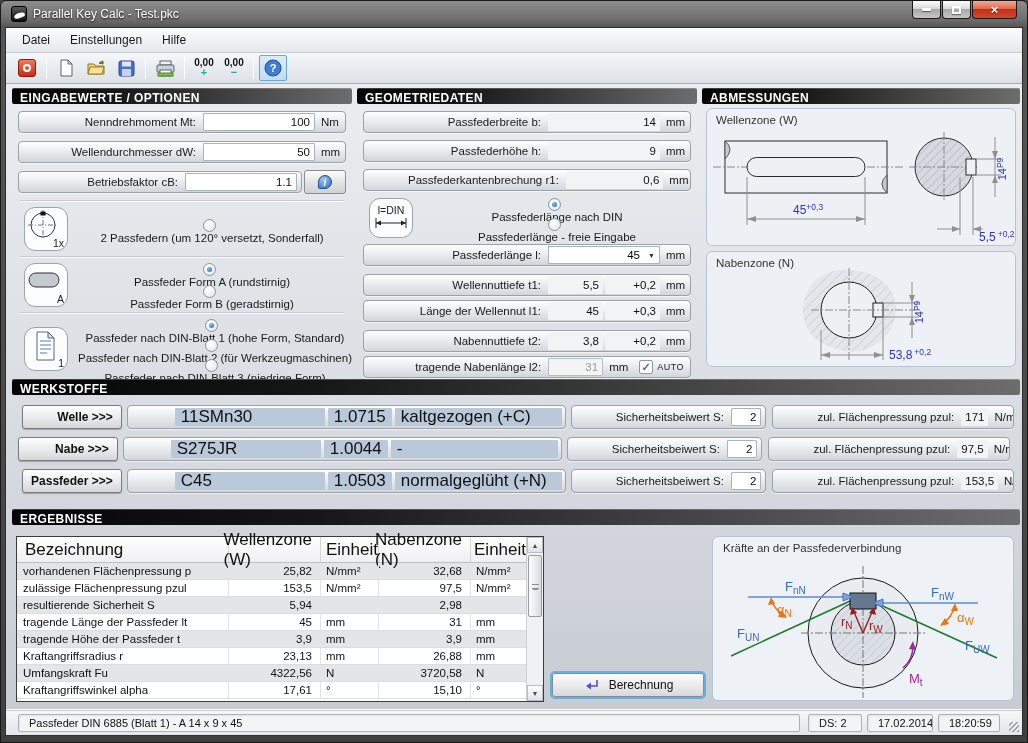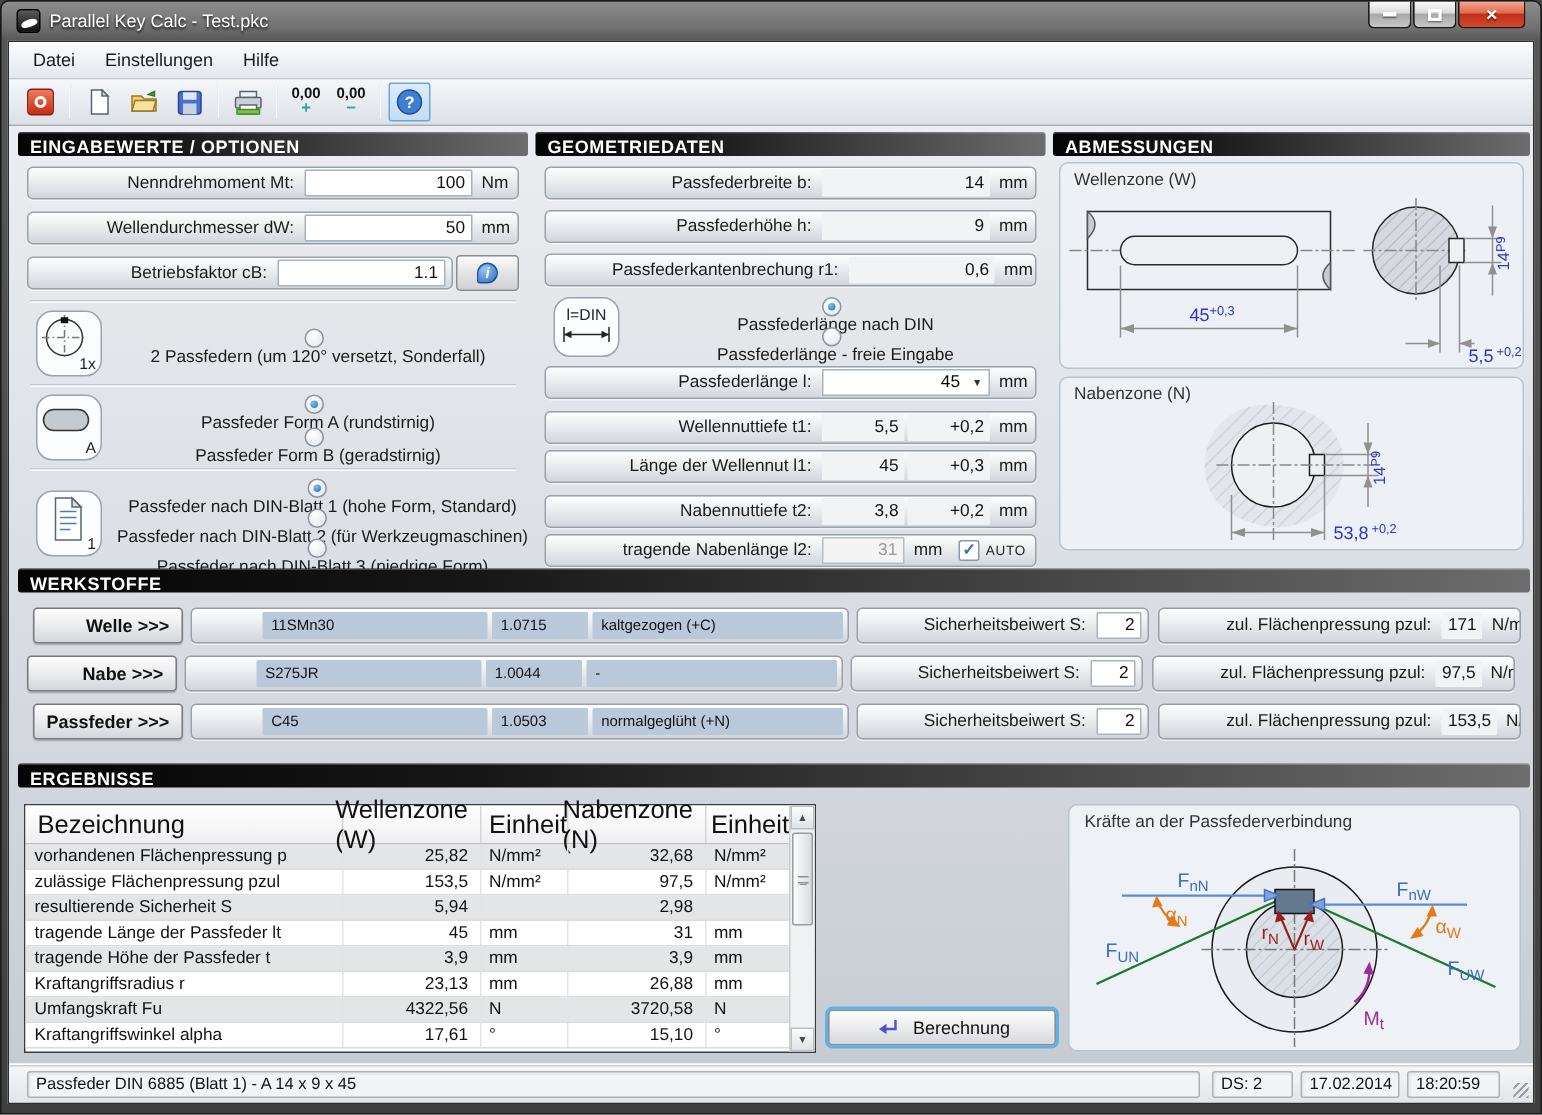--- a/index.html
+++ b/index.html
@@ -95,21 +95,21 @@
   .zone-box { border:1px solid #b6c5d4; border-radius:6px; background:#edf0f4; position:relative; }
   .zone-label { position:absolute; left:9px; top:5px; font-size:11.5px; color:#333; }
 
   
   .wrow { position:absolute; height:26px; display:flex; align-items:center; }
   .mat-btn { width:100px; height:24px; border:1px solid #777b7f; border-radius:3px; font-weight:bold; font-size:12px;
              color:#111; background:linear-gradient(#fefefe,#ececee 50%,#d4d6d9); box-shadow:0 1px 1px rgba(0,0,0,.25);
              display:flex; align-items:center; justify-content:flex-end; padding-right:8px; }
   .mat-wrap { margin-left:5px; width:440px; }
   .mat-wrap .inner { display:flex; gap:3px; width:100%; padding:0 3px; }
-  .mbox { background:#b9c9da; height:18px; display:flex; align-items:center; font-size:10px; color:#111;
+  .mbox { background:#b9c9da; height:18px; display:flex; align-items:center; font-size:17px; color:#111;
           padding:0 6px; border-radius:1px; }
   .mbox.name { width:150px; } .mbox.num { width:64px; } .mbox.treat { flex:1; }
   .sgroup { margin-left:5px; width:196px; }
   .pgroup { margin-left:6px; width:242px; }
   .sval { width:38px; } .pval { width:52px; }
   .punit { width:44px; }
 
   
   .tablewrap { position:absolute; border:1px solid #3c3c3c; background:#fff; }
   .thead { height:26px; display:flex; background:linear-gradient(#ffffff,#efeff1); border-bottom:1px solid #bfbfbf; }
@@ -144,21 +144,21 @@
   .dimt { fill:#2b36c4; font-size:11px; }
   .dimt .sup { font-size:8.5px; }
   .fl { font-size:13px; }
   .fl tspan.sub { font-size:10px; }
   .fl-blue { fill:#3a6cc8; } .fl-orange { fill:#e67817; } .fl-red { fill:#9b1c1c; } .fl-purple { fill:#9b2d9b; }
 
   
   .statusbar { height:26px; background:linear-gradient(#f6f7f8,#e2e5e9); border-top:1px solid #fff;
                position:relative; box-shadow:inset 0 1px 0 #c9cdd2; }
   .sfield { position:absolute; top:4px; height:18px; border:1px solid #aeb2b6; border-radius:2px; background:#f3f4f5;
-            font-size:11px; color:#111; display:flex; align-items:center; padding:0 5px;
+            font-size:11px; color:#111; display:flex; align-items:center; padding:0 10px;
             box-shadow:inset 1px 1px 2px rgba(0,0,0,.07); white-space:nowrap; overflow:hidden; }
   .grip { position:absolute; right:3px; bottom:3px; width:10px; height:10px;
           background:repeating-linear-gradient(135deg,transparent 0 2px,#9aa0a6 2px 3.5px); }
 </style>
 </head>
 <body>
 
 <div class="window">
   <div class="titlebar">
     <span class="app-icon">

